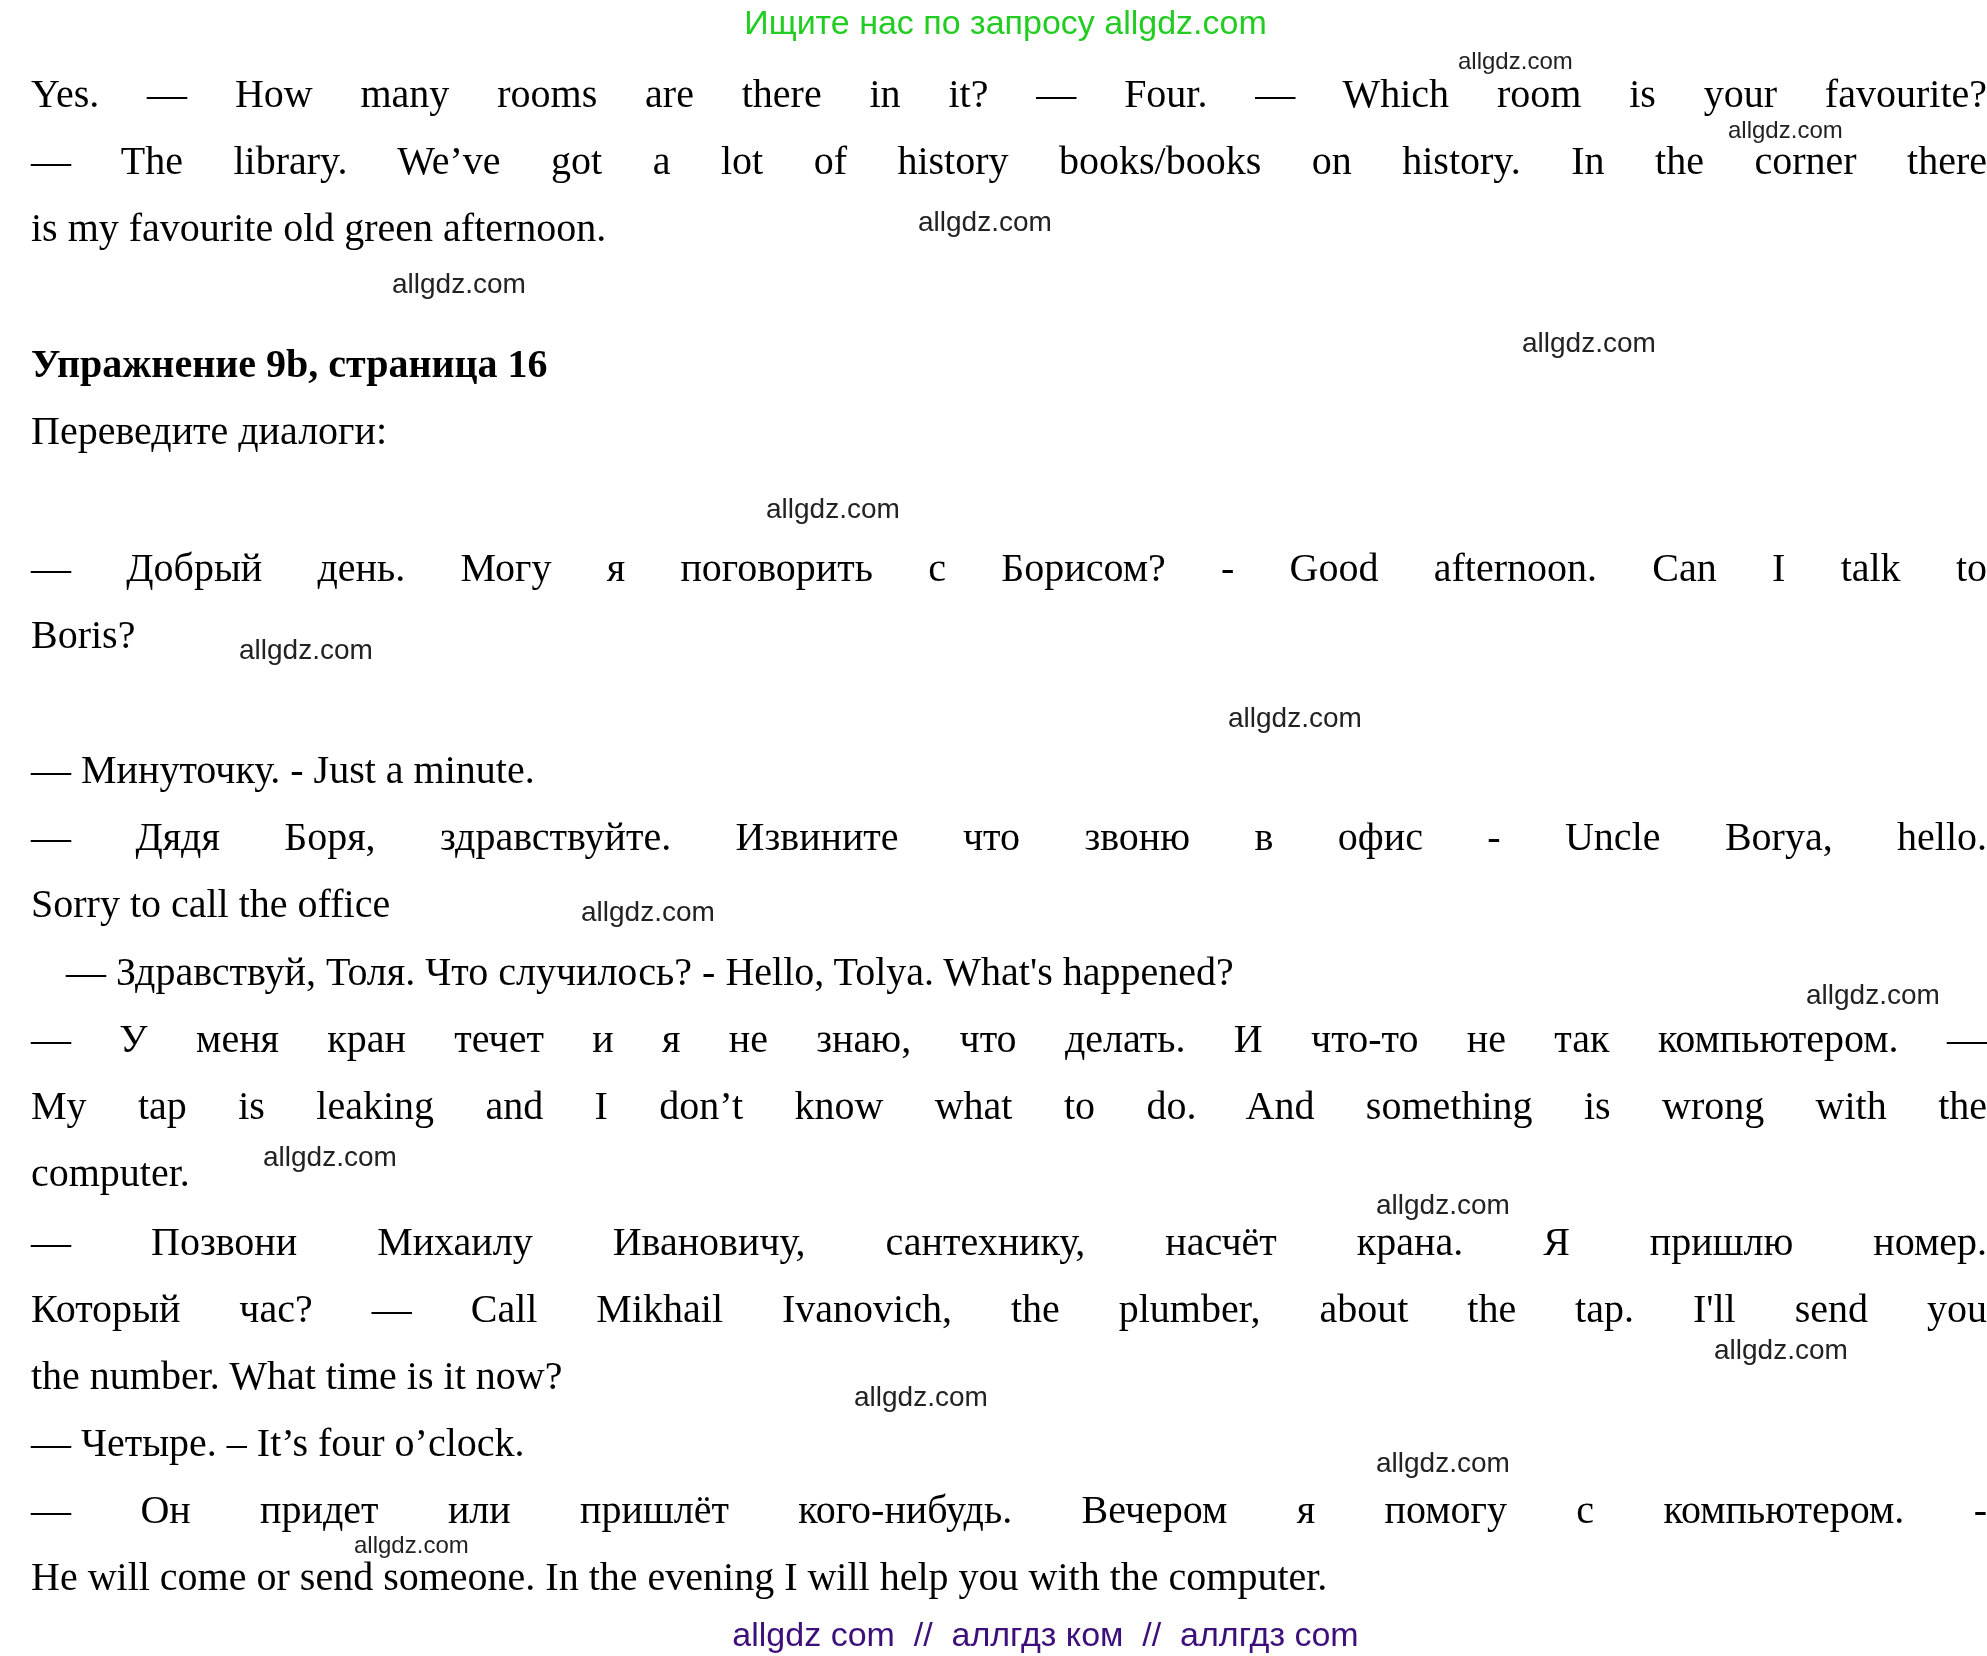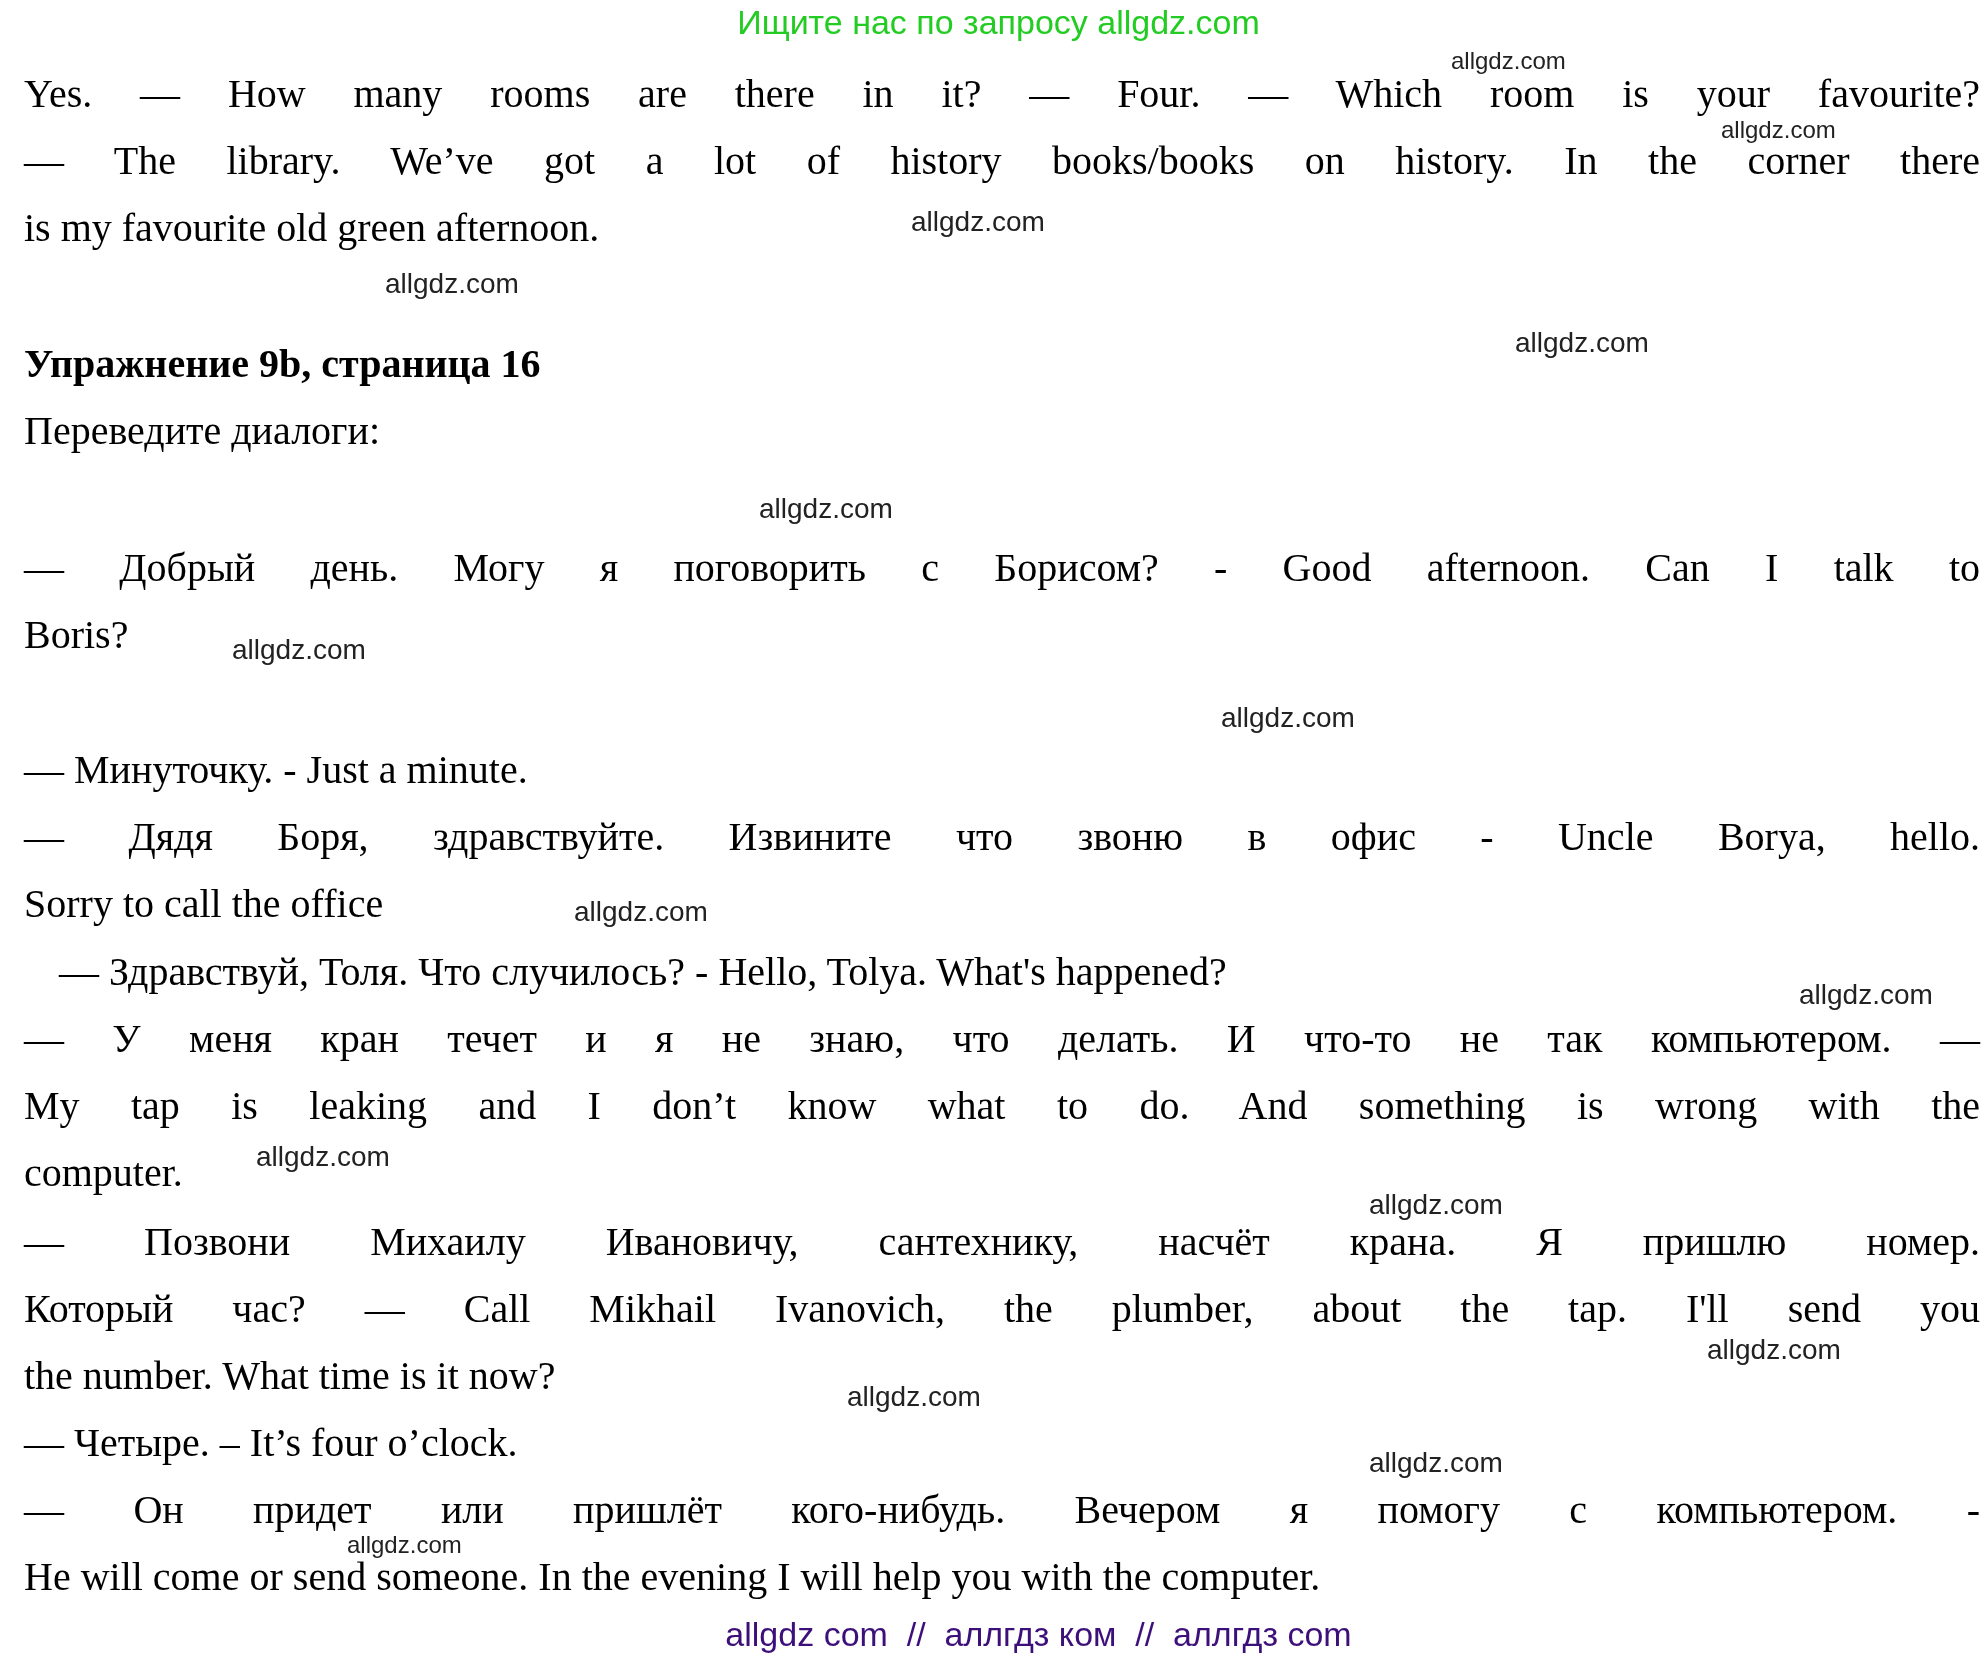--- a/index.html
+++ b/index.html
@@ -1,17 +1,17 @@
 <!DOCTYPE html>
 <html><head>
   <meta charset="utf-8">
   <style>
     html, body { margin: 0; padding: 0; background: #ffffff; }
     body { width: 1987px; height: 1656px; position: relative; overflow: hidden; }
-    .page { position: absolute; left: 5px; top: 0; width: 1646px; height: 1656px; background: #fff; }
+    .page { position: absolute; left: 12px; top: 0; width: 1646px; height: 1656px; background: #fff; }
     .banner-top {
       position: absolute; left: 0; width: 1987px; top: 2px; text-align: center;
       font-family: "Liberation Sans", "DejaVu Sans", sans-serif; font-size: 34px; color: #22cc22;
       line-height: 40px;
     }
     .banner-bottom {
       position: absolute; left: 0; width: 1987px; top: 1614px; text-align: center;
       font-family: "Liberation Sans", "DejaVu Sans", sans-serif; font-size: 34px; color: #3d0f7a;
       line-height: 40px; white-space: pre; padding-left: 40px;
     }

